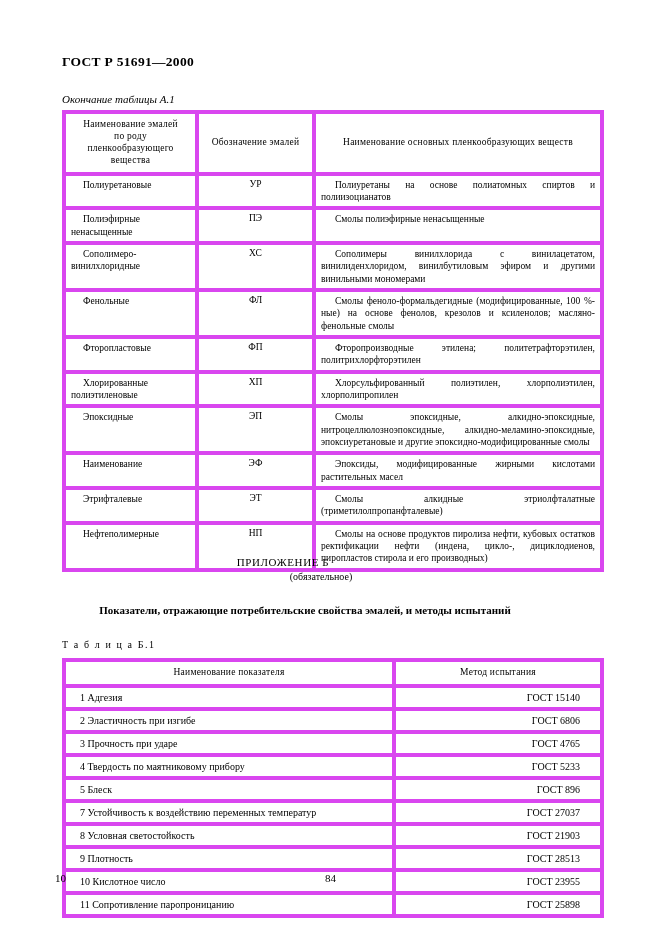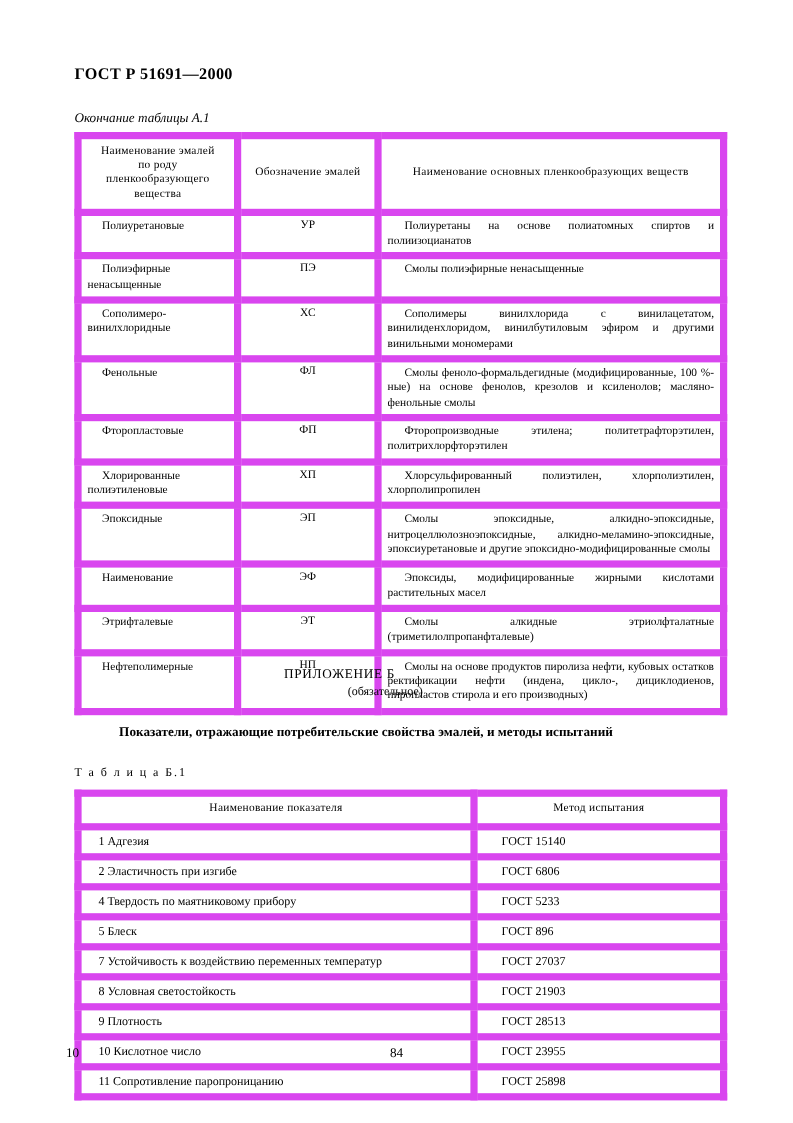--- a/index.html
+++ b/index.html
@@ -44,21 +44,21 @@
   }
 
   
   .gost-table {
     position: absolute;
     border-collapse: collapse;
     table-layout: fixed;
     font-size: 9.5px;
   }
   .gost-table td, .gost-table th {
-    border: 6px solid #d946ef;
+    border: 4px solid #d946ef;
     vertical-align: top;
     padding: 3px 5px 3px 5px;
     font-weight: normal;
   }
   .gost-table thead th {
     text-align: center;
     vertical-align: middle;
     padding: 5px 4px;
     line-height: 1.25;
     letter-spacing: 0.25px;
@@ -138,21 +138,21 @@
   #table-b1 thead th {
     font-size: 9.5px;
     letter-spacing: 0.25px;
   }
   #table-b1 td.c-indicator {
     text-align: left;
     padding: 4px 6px 4px 14px;
     white-space: nowrap;
   }
   #table-b1 td.c-method {
-    text-align: left;
+    text-align: right;
     padding: 4px 20px;
     white-space: nowrap;
   }
 
   
   .page-number-left {
     position: absolute;
     left: 55px;
     top: 872px;
     font-size: 11px;
@@ -268,20 +268,24 @@
     <tbody id="table-b1-body">
         <tr>
           <td class="c-indicator">1  Адгезия</td>
           <td class="c-method">ГОСТ 15140</td>
         </tr>
         <tr>
           <td class="c-indicator">2  Эластичность при изгибе</td>
           <td class="c-method">ГОСТ 6806</td>
         </tr>
         <tr>
+          <td class="c-indicator">3  Прочность при ударе</td>
+          <td class="c-method">ГОСТ 4765</td>
+        </tr>
+        <tr>
           <td class="c-indicator">4  Твердость по маятниковому прибору</td>
           <td class="c-method">ГОСТ 5233</td>
         </tr>
         <tr>
           <td class="c-indicator">5  Блеск</td>
           <td class="c-method">ГОСТ 896</td>
         </tr>
         <tr>
           <td class="c-indicator">7  Устойчивость к воздействию переменных температур</td>
           <td class="c-method">ГОСТ 27037</td>

